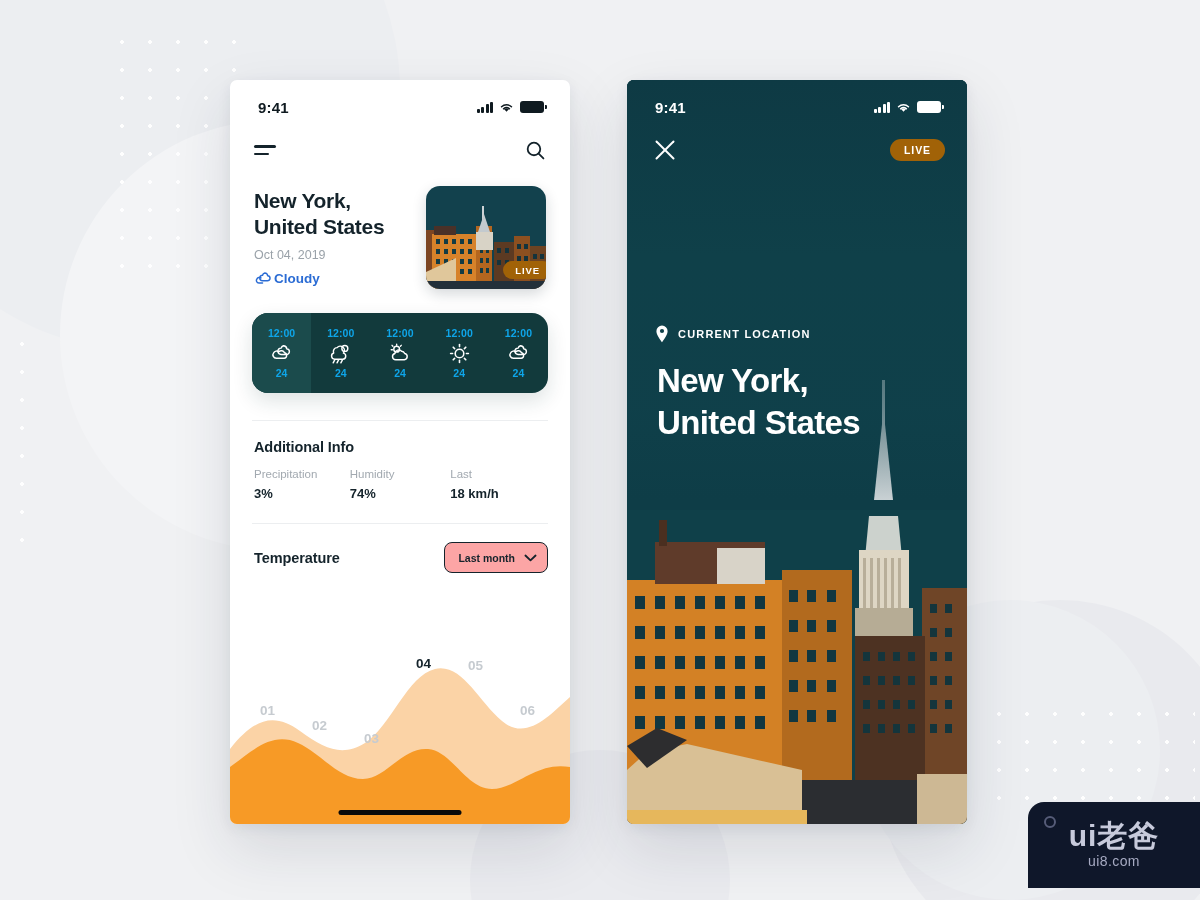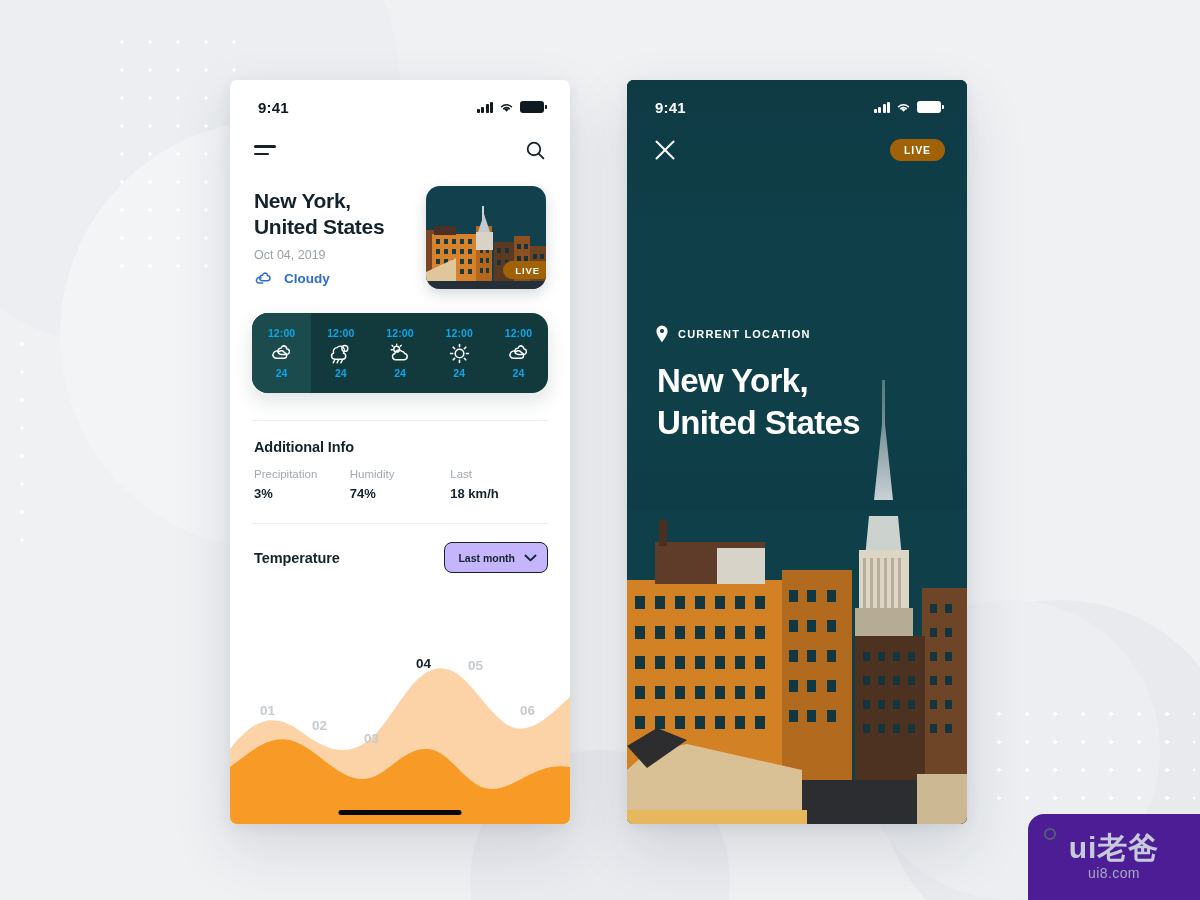--- a/index.html
+++ b/index.html
@@ -93,21 +93,21 @@
   .l-city {
     padding: 18px 24px 0 24px;
     display: flex; justify-content: space-between; align-items: flex-start;
   }
   .l-city-text { padding-top: 2px; }
   .city-name {
     font-size: 21px; font-weight: bold; color: #14232b;
     line-height: 1.25; letter-spacing: -.3px; max-width: 160px;
   }
   .city-date { font-size: 12.5px; color: #9aa2a9; margin-top: 7px; }
-  .cond-row { display: flex; align-items: flex-start; gap: 11px; margin-top: 9px; }
+  .cond-row { display: flex; align-items: flex-start; gap: 1px; margin-top: 9px; }
   .cond-label { font-size: 13.5px; font-weight: bold; color: #2b6cd4; }
 
   .thumb {
     width: 120px; height: 103px; border-radius: 14px;
     position: relative; overflow: hidden; flex: none;
     box-shadow: 0 5px 14px rgba(20,40,50,.18);
   }
   .live-badge {
     position: absolute;
     background: #a16207;
@@ -157,21 +157,21 @@
   .temp-head {
     display: flex; align-items: center; justify-content: space-between;
     padding: 18px 22px 0 24px;
   }
   .dropdown {
     border: 1.4px solid #14232b;
     border-radius: 8px;
     height: 31px;
     padding: 0 10px 0 13px;
     display: flex; align-items: center; gap: 9px;
-    cursor: pointer; background: #c4b5fd;
+    cursor: pointer; background: #fca5a5;
   }
   .dd-label { font-size: 10.5px; font-weight: 600; color: #14232b; }
 
   
   .chart-wrap {
     position: absolute; left: 0; right: 0; bottom: 0; height: 185px;
   }
   .chart-wrap svg { display: block; width: 100%; height: 100%; }
   .chart-lbl { font-size: 13.5px; font-weight: bold; fill: #c6cbd0; }
   .chart-lbl.active { fill: #14232b; }
@@ -200,23 +200,23 @@
     line-height: 1.28; letter-spacing: -.6px;
   }
   .r-photo { position: absolute; left: 0; right: 0; top: 0; bottom: 0; }
   .r-scrim {
     position: absolute; left:0; right:0; top:0; height: 420px; z-index: 2;
     background: linear-gradient(180deg,#0e3a44 0%, #0f4049 42%, rgba(16,66,76,.55) 78%, rgba(16,66,76,0) 100%);
   }
 
   
   .watermark {
-    position: absolute; right: 0px; bottom: 0px;
+    position: absolute; right: 0px; bottom: 12px;
     width: 172px; height: 86px;
-    background: #4c1d95;
+    background: #0f172a;
     border-radius: 16px 0 0 0;
     display: flex; flex-direction: column; align-items: center; justify-content: center;
     gap: 2px;
   }
   .wm-dot {
     position: absolute; left: 16px; top: 14px;
     width: 12px; height: 12px; border-radius: 50%;
     border: 2.2px solid #565c78;
   }
   .wm-main { color: #c7cadb; font-size: 30px; font-weight: bold; letter-spacing: 1px; line-height: 1; }

